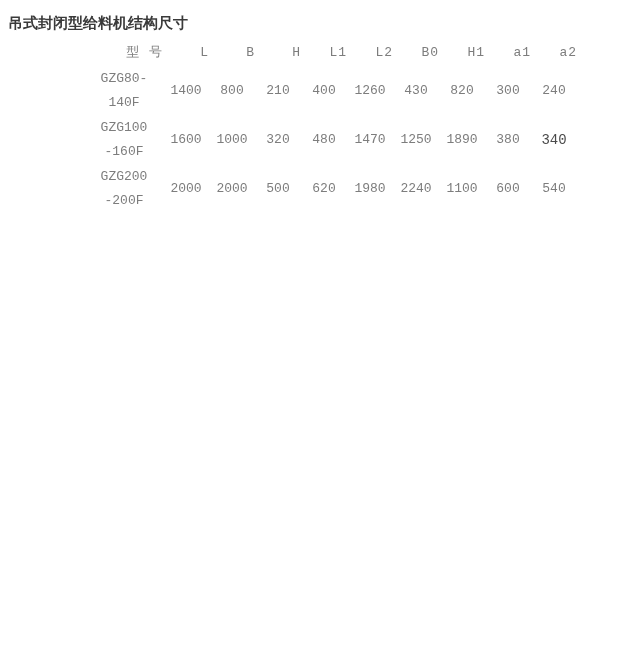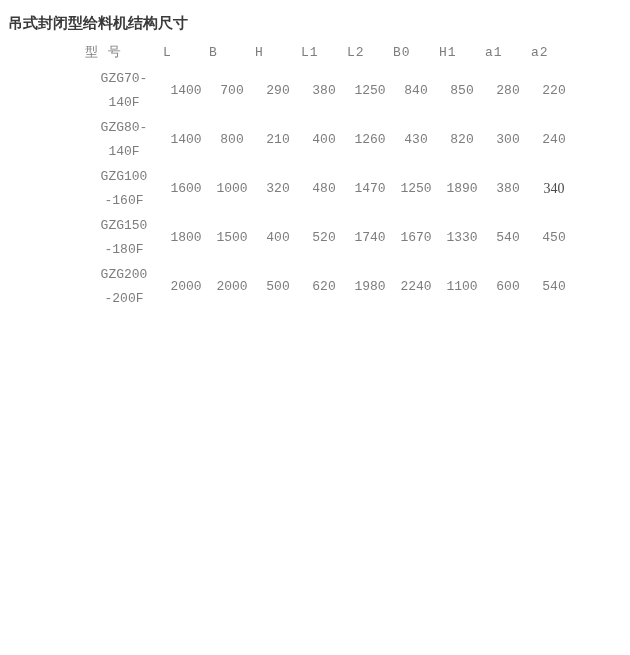--- a/index.html
+++ b/index.html
@@ -25,39 +25,39 @@
     border-collapse: collapse;
     margin-left: 85px;
     margin-top: 6px;
     table-layout: fixed;
     color: #7d7d7d;
     font-size: 13px;
   }
   table.spec-table th {
     font-weight: normal;
     height: 28px;
-    text-align: left;
+    text-align: right;
     vertical-align: middle;
     padding: 0;
     letter-spacing: 1px;
   }
   table.spec-table td {
     height: 49px;
     text-align: center;
     vertical-align: middle;
     padding: 0;
   }
   col.model-col { width: 78px; }
   col.value-col { width: 46px; }
   td.model-cell {
     white-space: pre-line;
     line-height: 24px;
   }
   td.value-cell.alt-font {
-    font-family: Liberation Serif, serif;
+    font-family: Liberation Mono, monospace;
     font-size: 14px;
     color: #4a4a4a;
   }
 </style>
 </head>
 <body>
 
 <div class="page-title">吊式封闭型给料机结构尺寸</div>
 
 <table class="spec-table">
@@ -82,33 +82,20 @@
         <th>L1</th>
         <th>L2</th>
         <th>B0</th>
         <th>H1</th>
         <th>a1</th>
         <th>a2</th>
       </tr>
   </thead>
   <tbody>
       <tr>
-        <td class="model-cell">GZG70-
-140F</td>
-        <td class="value-cell">1400</td>
-        <td class="value-cell">700</td>
-        <td class="value-cell">290</td>
-        <td class="value-cell">380</td>
-        <td class="value-cell">1250</td>
-        <td class="value-cell">840</td>
-        <td class="value-cell">850</td>
-        <td class="value-cell">280</td>
-        <td class="value-cell">220</td>
-      </tr>
-      <tr>
         <td class="model-cell">GZG80-
 140F</td>
         <td class="value-cell">1400</td>
         <td class="value-cell">800</td>
         <td class="value-cell">210</td>
         <td class="value-cell">400</td>
         <td class="value-cell">1260</td>
         <td class="value-cell">430</td>
         <td class="value-cell">820</td>
         <td class="value-cell">300</td>
@@ -121,33 +108,20 @@
         <td class="value-cell">1000</td>
         <td class="value-cell">320</td>
         <td class="value-cell">480</td>
         <td class="value-cell">1470</td>
         <td class="value-cell">1250</td>
         <td class="value-cell">1890</td>
         <td class="value-cell">380</td>
         <td class="value-cell alt-font">340</td>
       </tr>
       <tr>
-        <td class="model-cell">GZG150
--180F</td>
-        <td class="value-cell">1800</td>
-        <td class="value-cell">1500</td>
-        <td class="value-cell">400</td>
-        <td class="value-cell">520</td>
-        <td class="value-cell">1740</td>
-        <td class="value-cell">1670</td>
-        <td class="value-cell">1330</td>
-        <td class="value-cell">540</td>
-        <td class="value-cell">450</td>
-      </tr>
-      <tr>
         <td class="model-cell">GZG200
 -200F</td>
         <td class="value-cell">2000</td>
         <td class="value-cell">2000</td>
         <td class="value-cell">500</td>
         <td class="value-cell">620</td>
         <td class="value-cell">1980</td>
         <td class="value-cell">2240</td>
         <td class="value-cell">1100</td>
         <td class="value-cell">600</td>

